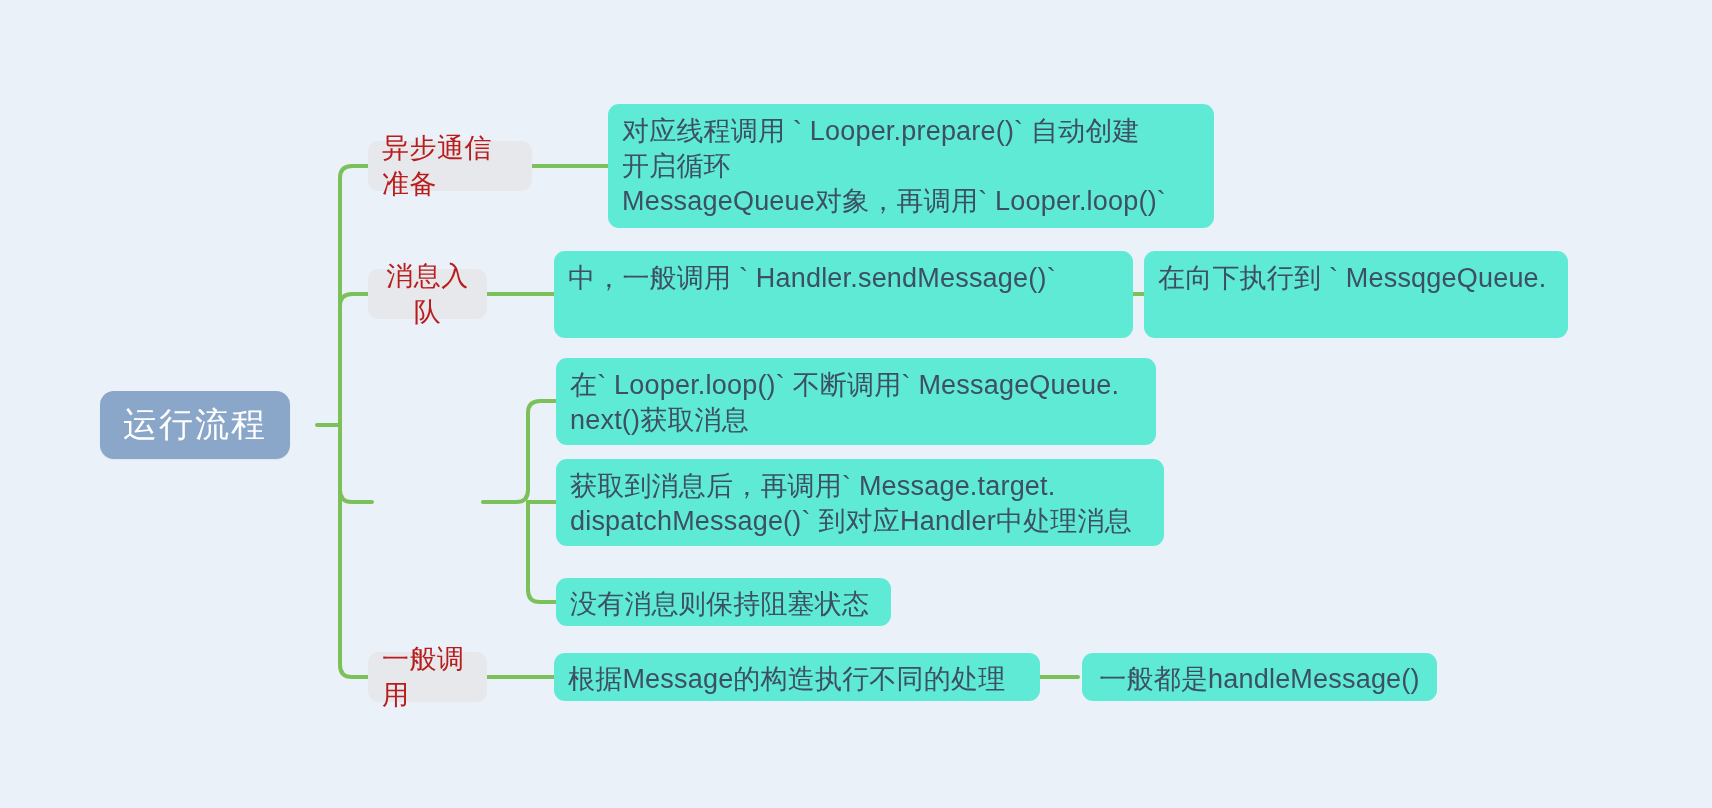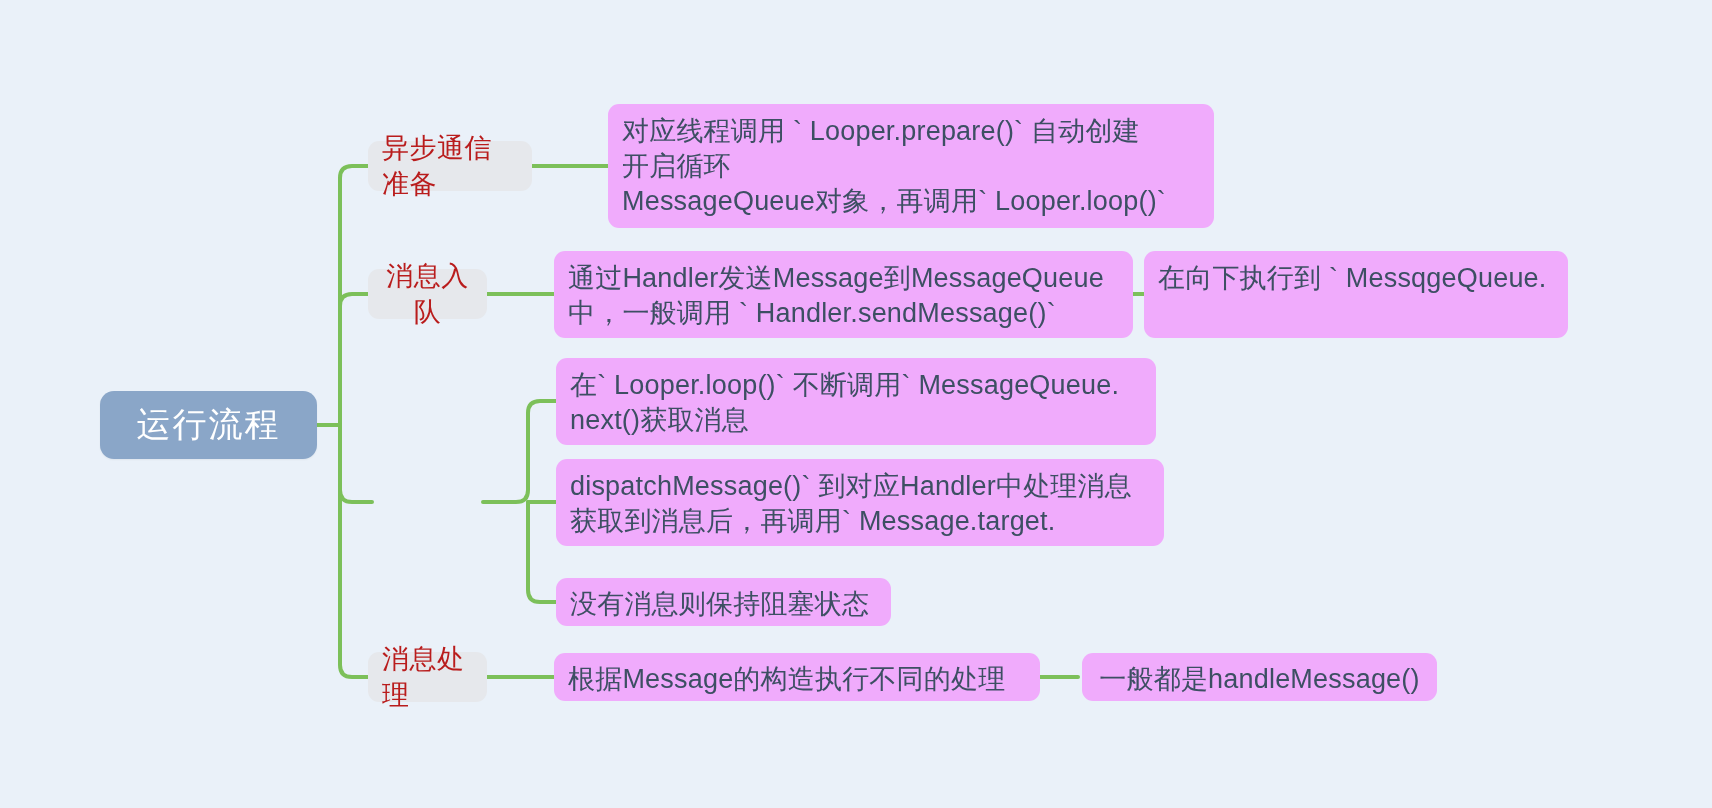--- a/index.html
+++ b/index.html
@@ -27,21 +27,21 @@
   .branch{
     background:#e6e8ec;
     color:#b91c1c;
     border-radius:11px;
     font-size:27px;
     padding:0 14px;
     justify-content:center;
     letter-spacing:.5px;
   }
   .leaf{
-    background:#f0abfc;
+    background:#5eead4;
     color:#3d4f63;
     border-radius:11px;
     font-size:27px;
     padding:10px 14px;
     line-height:1.30;
     letter-spacing:.2px;
     display:block;
   }
   .leaf .ln{display:block;white-space:nowrap;}
 </style>
@@ -69,58 +69,57 @@
       <path d="M483 502 L516 502 Q528 502 528 490 L528 413 Q528 401 540 401 L560 401"></path>
       <path d="M528 502 L560 502"></path>
       <path d="M528 502 L528 590 Q528 602 540 602 L560 602"></path>
 
       <path d="M483 677 L558 677"></path>
 
       <path d="M1038 677 L1078 677"></path>
     </g>
   </svg>
 
-  <div class="node root" style="left:100px;top:391px;width:217px;height:68px;">
+  <div class="node root" style="left:100px;top:391px;width:190px;height:68px;">
     <span>运行流程</span>
   </div>
 
   <div class="node branch" style="left:368px;top:141px;width:164px;height:50px;">
     <span>异步通信准备</span>
   </div>
   <div class="node leaf" style="left:608px;top:104px;width:606px;height:124px;">
     <span class="ln">对应线程调用 ` Looper.prepare()` 自动创建</span>
     <span class="ln">开启循环</span>
     <span class="ln">MessageQueue对象，再调用` Looper.loop()`</span>
   </div>
 
   <div class="node branch" style="left:368px;top:269px;width:119px;height:50px;text-align:center;">
     <span>消息入队</span>
   </div>
   <div class="node leaf" style="left:554px;top:251px;width:579px;height:87px;">
-    <span class="ln">通过Handler发送Message到MessageQueue</span>
     <span class="ln">中，一般调用 ` Handler.sendMessage()`</span>
   </div>
   <div class="node leaf" style="left:1144px;top:251px;width:424px;height:87px;">
     <span class="ln">在向下执行到 ` MessqgeQueue.</span>
   </div>
 
   <div class="node leaf" style="left:556px;top:358px;width:600px;height:87px;">
     <span class="ln">在` Looper.loop()` 不断调用` MessageQueue.</span>
     <span class="ln">next()获取消息</span>
   </div>
   <div class="node leaf" style="left:556px;top:459px;width:608px;height:87px;">
+    <span class="ln">获取到消息后，再调用` Message.target.</span>
     <span class="ln">dispatchMessage()` 到对应Handler中处理消息</span>
-    <span class="ln">获取到消息后，再调用` Message.target.</span>
   </div>
   <div class="node leaf" style="left:556px;top:578px;width:335px;height:48px;padding-top:9px;">
     <span class="ln">没有消息则保持阻塞状态</span>
   </div>
 
   <div class="node branch" style="left:368px;top:652px;width:119px;height:50px;">
-    <span>消息处理</span>
+    <span>一般调用</span>
   </div>
   <div class="node leaf" style="left:554px;top:653px;width:486px;height:48px;padding-top:9px;">
     <span class="ln">根据Message的构造执行不同的处理</span>
   </div>
   <div class="node leaf" style="left:1082px;top:653px;width:355px;height:48px;padding-top:9px;text-align:center;">
     <span class="ln">一般都是handleMessage()</span>
   </div>
 
 </div>
 

